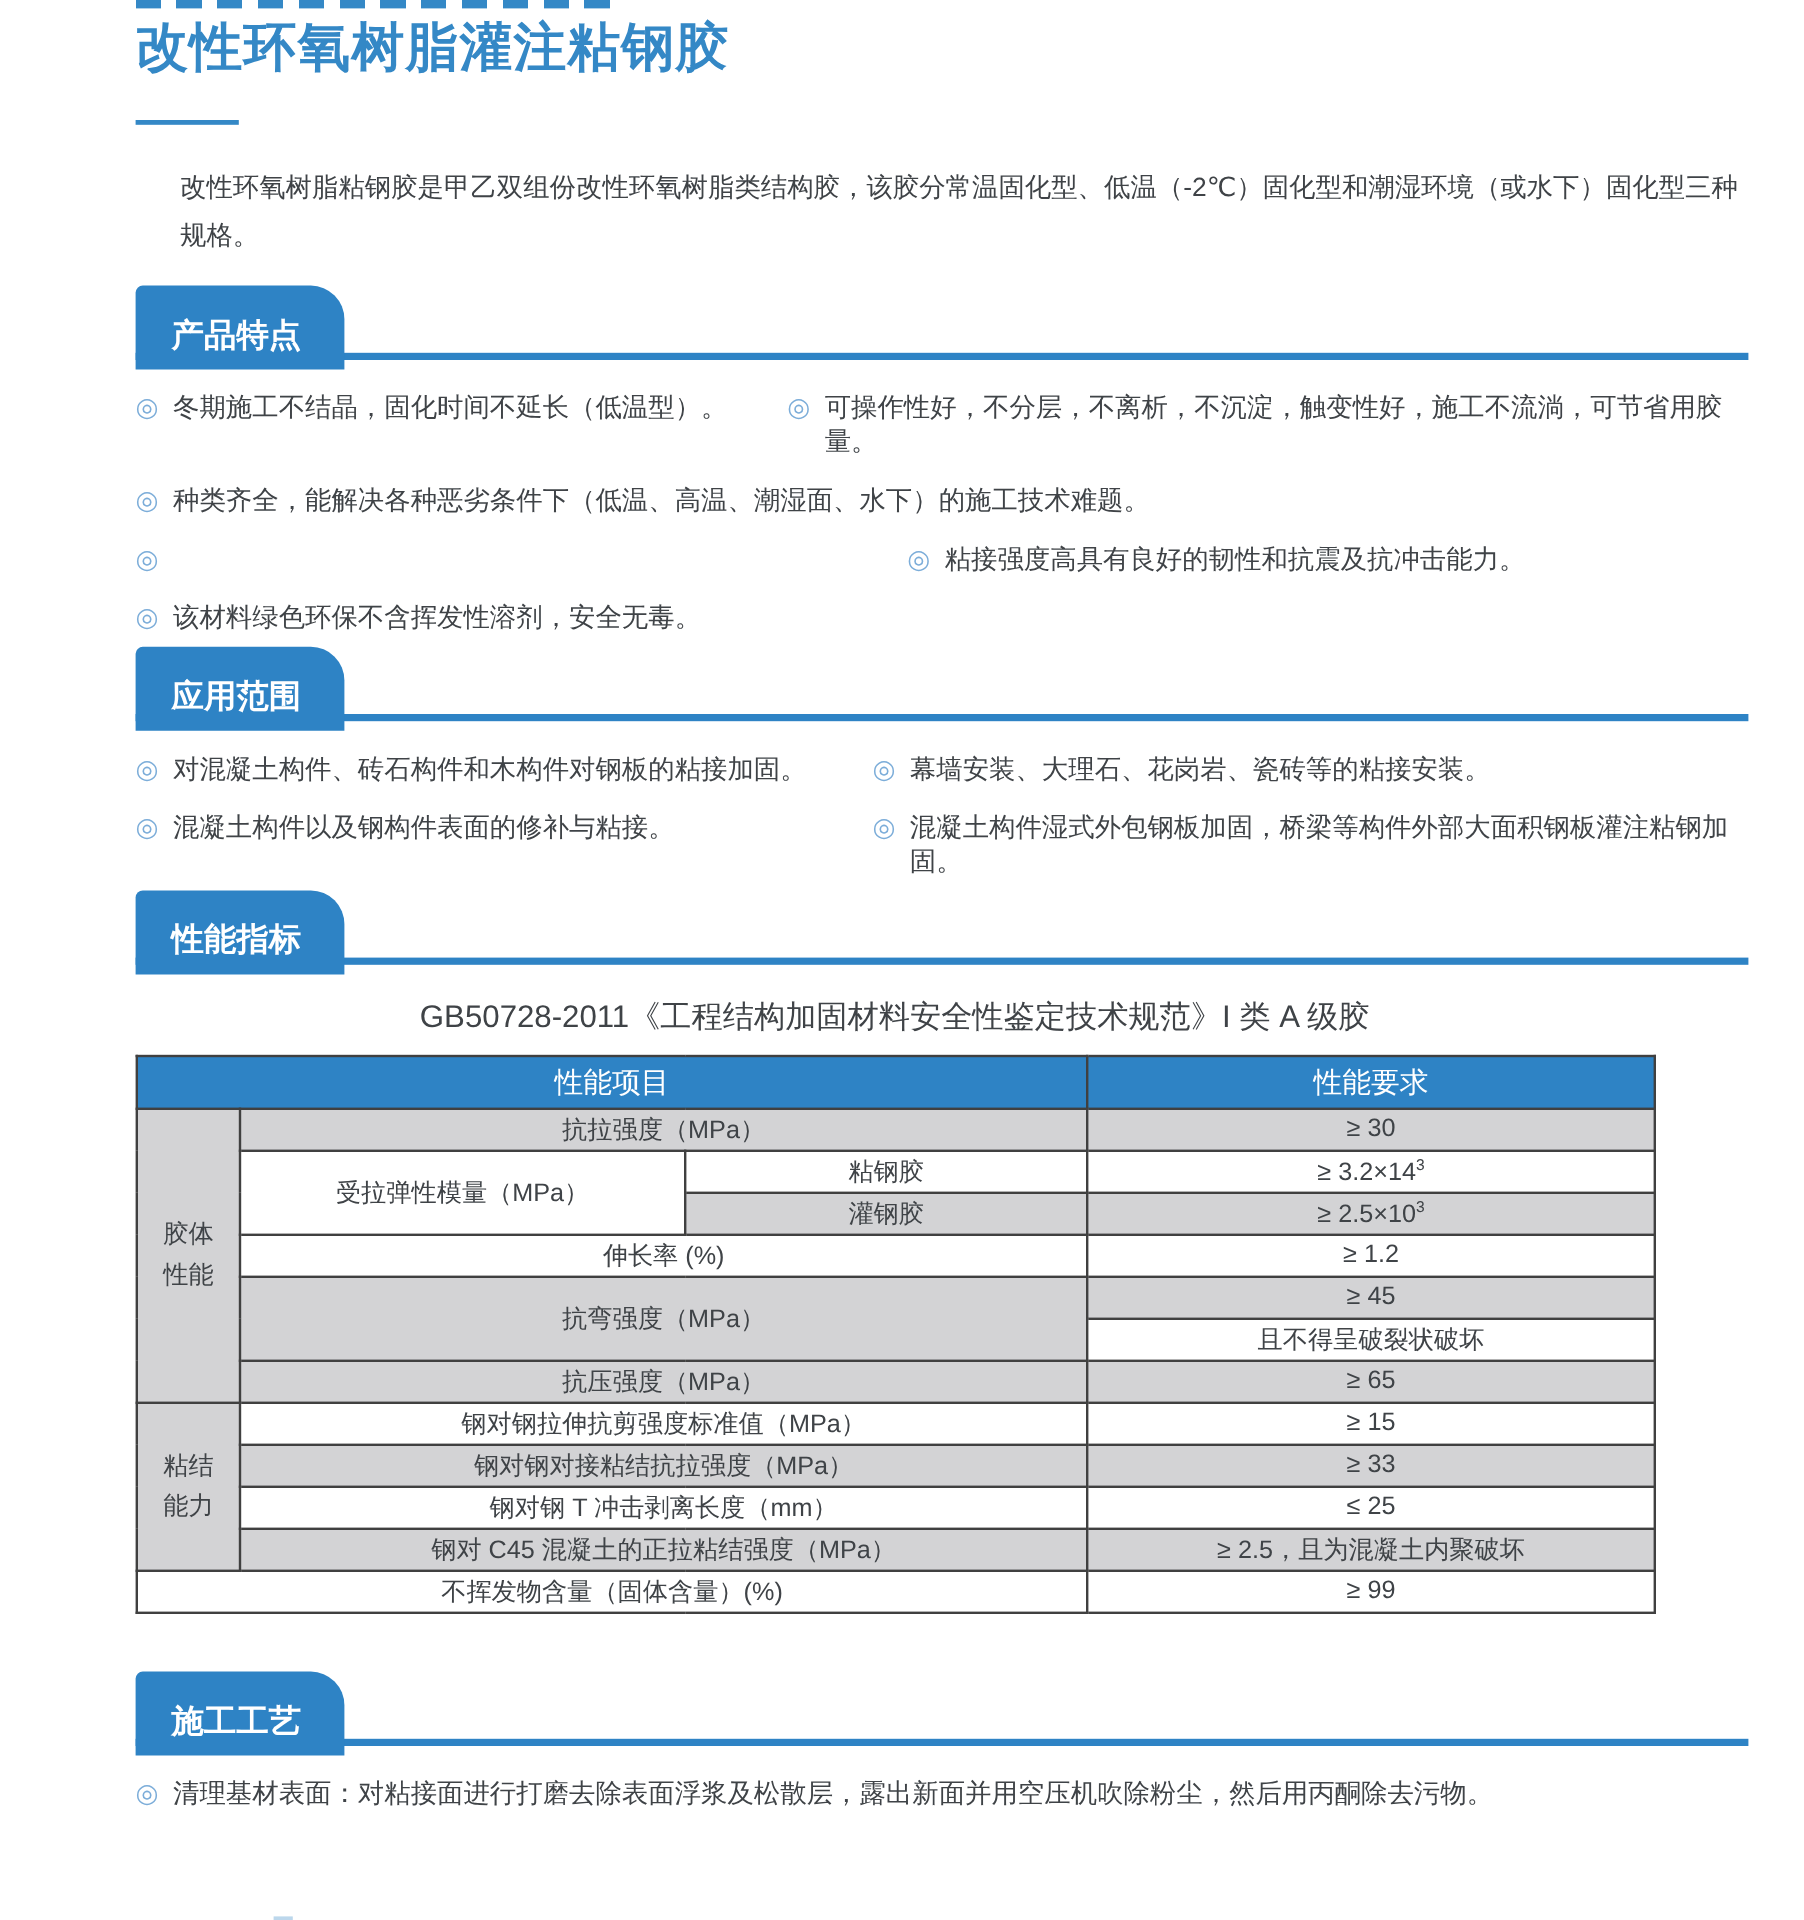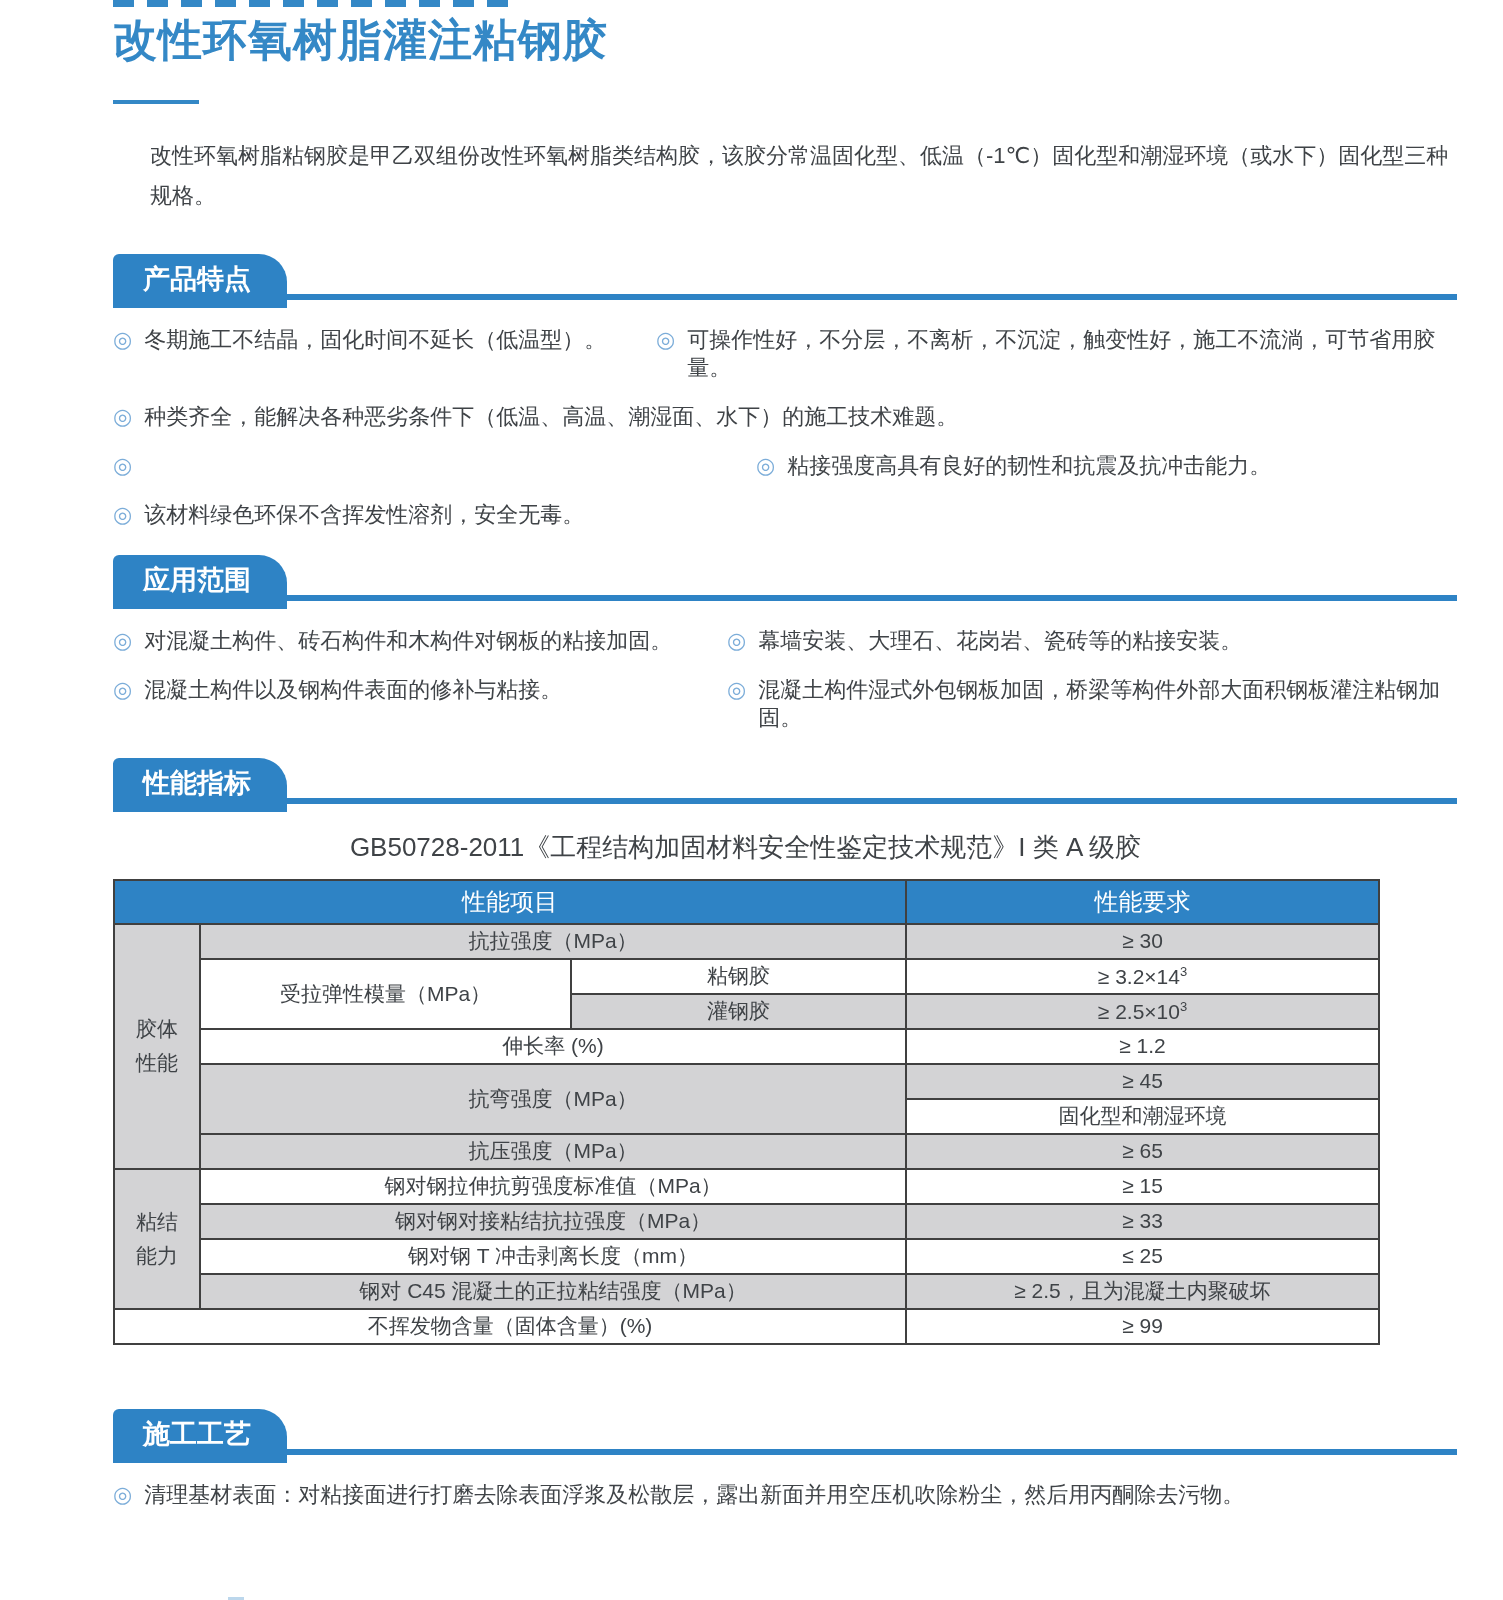--- a/index.html
+++ b/index.html
@@ -22,21 +22,21 @@
   .doc-title{margin-top:7px;font-size:44px;font-weight:bold;color:var(--blue-title);letter-spacing:1px;line-height:1.2;}
   .title-rule{width:86px;height:4px;background:var(--blue-title);margin-top:33px;}
 
   .intro{margin-top:32px;padding-left:37px;font-size:22px;line-height:40px;}
   .intro p{margin:0;}
 
   
   .section-head{position:relative;height:56px;}
   .section-head .rule{position:absolute;left:0;right:0;bottom:8px;height:6px;background:var(--blue);}
   .section-head .tab{position:absolute;left:0;bottom:0;background:var(--blue);color:#ffffff;
-    font-size:27px;font-weight:bold;line-height:32px;padding:9px 36px 13px 30px;
+    font-size:27px;font-weight:bold;line-height:32px;padding:25px 36px 13px 30px;
     border-radius:6px 28px 0 0;}
 
   .bullets{margin-top:18px;}
   .b-row{display:flex;margin-bottom:21px;font-size:22px;line-height:28px;}
   .b-item{display:flex;align-items:flex-start;}
   .b-item .bullet{color:var(--bullet);margin-right:12px;flex:0 0 auto;}
   .cw-543{width:543px;flex:0 0 543px;}
   .cw-643{width:643px;flex:0 0 643px;}
   .cw-614{width:614px;flex:0 0 614px;}
 
@@ -62,21 +62,21 @@
 
 <div class="page">
   <div class="content">
 
     <div class="top-sliver"></div>
 
     <h1 class="doc-title">改性环氧树脂灌注粘钢胶</h1>
     <div class="title-rule"></div>
 
     <div class="intro">
-      <p>改性环氧树脂粘钢胶是甲乙双组份改性环氧树脂类结构胶，该胶分常温固化型、低温（-1℃）固化型和潮湿环境（或水下）固化型三种规格。</p>
+      <p>改性环氧树脂粘钢胶是甲乙双组份改性环氧树脂类结构胶，该胶分常温固化型、低温（-2℃）固化型和潮湿环境（或水下）固化型三种规格。</p>
     </div>
 
     <div class="sec-features">
       <div class="section-head">
         <div class="rule"></div>
         <div class="tab">
           <span>产品特点</span>
         </div>
       </div>
       <div class="bullets">
@@ -185,21 +185,21 @@
           </tr>
           <tr>
             <td colspan="2">伸长率 (%)</td>
             <td>≥ 1.2</td>
           </tr>
           <tr>
             <td class="gray" colspan="2" rowspan="2">抗弯强度（MPa）</td>
             <td class="gray">≥ 45</td>
           </tr>
           <tr>
-            <td>固化型和潮湿环境</td>
+            <td>且不得呈破裂状破坏</td>
           </tr>
           <tr>
             <td class="gray" colspan="2">抗压强度（MPa）</td>
             <td class="gray">≥ 65</td>
           </tr>
           <tr>
             <td class="gray group" rowspan="4">
               <span>粘结能力</span>
             </td>
             <td colspan="2">钢对钢拉伸抗剪强度标准值（MPa）</td>

